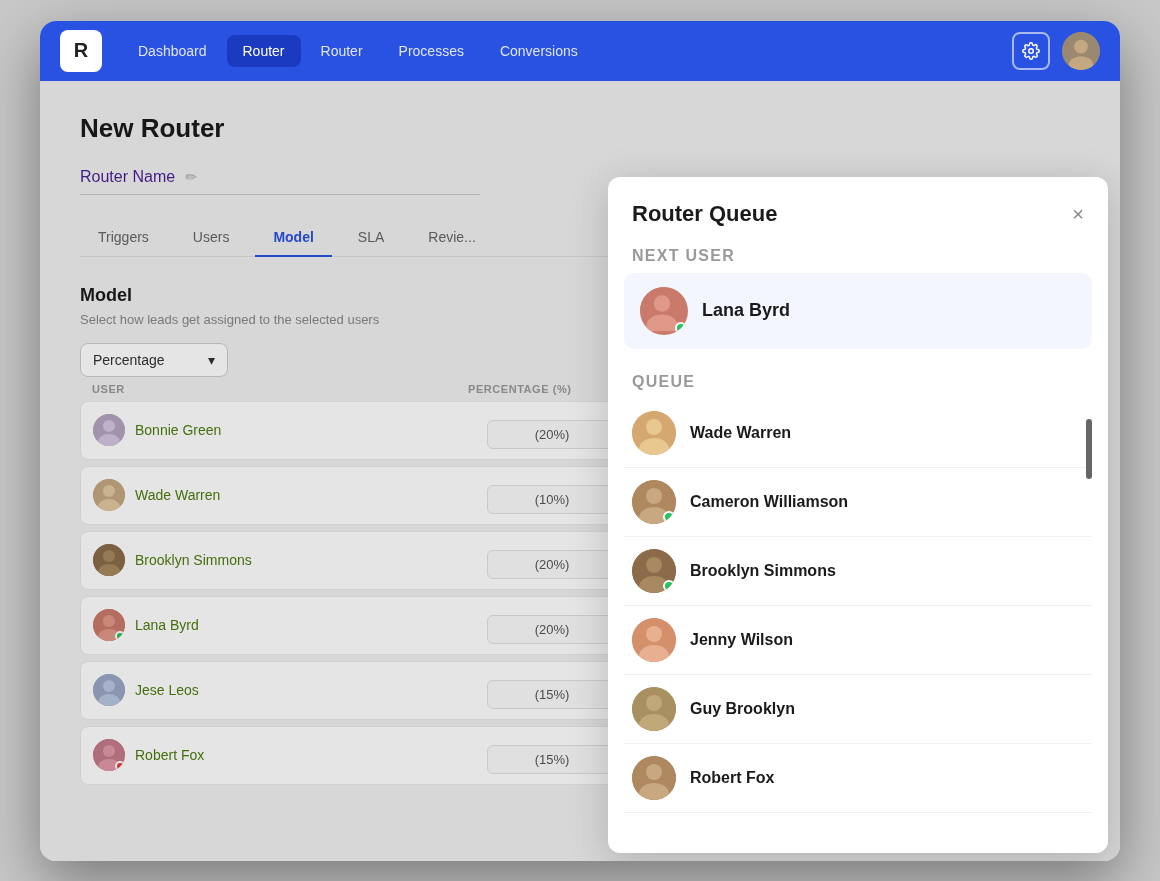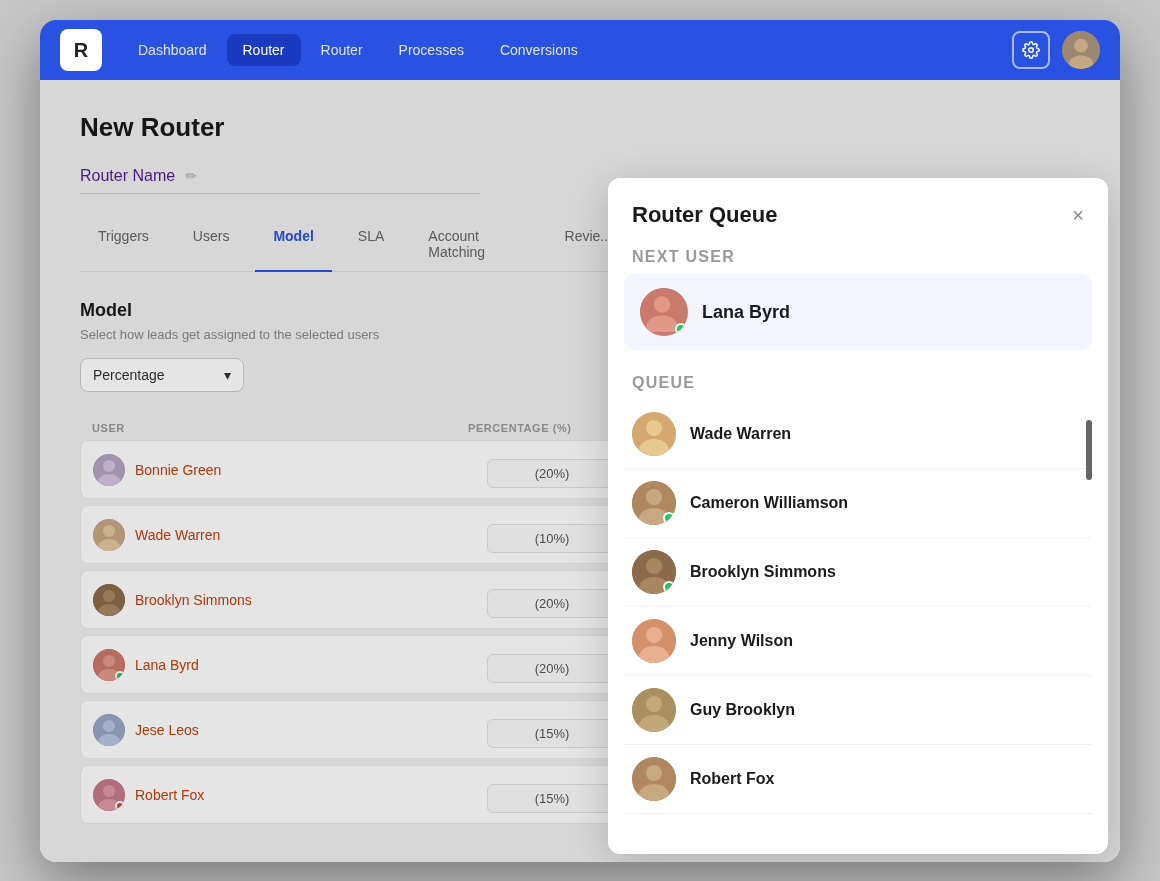--- a/index.html
+++ b/index.html
@@ -149,32 +149,31 @@
       font-weight: 700;
       color: #1a1a1a;
       margin-bottom: 6px;
     }
     .section-desc {
       font-size: 13px;
       color: #888;
       margin-bottom: 16px;
     }
     .select-dropdown {
-      width: 164px;
+      width: 148px;
       padding: 8px 12px;
       border: 1px solid #ccc;
       border-radius: 8px;
       background: white;
       font-size: 14px;
       color: #333;
       display: flex;
       align-items: center;
       justify-content: space-between;
       cursor: pointer;
-      margin-bottom: 24px;
     }
     
     .table-header {
       display: flex;
       padding: 6px 12px;
       font-size: 11px;
       font-weight: 600;
       color: #999;
       letter-spacing: 0.05em;
       text-transform: uppercase;
@@ -191,21 +190,21 @@
       border-radius: 8px;
       margin-bottom: 6px;
       border: 1px solid #e8e8e8;
     }
     .row-user {
       display: flex;
       align-items: center;
       gap: 10px;
       flex: 1;
       font-size: 14px;
-      color: #c2410c;
+      color: #4d7c0f;
       font-weight: 500;
     }
     .row-avatar {
       width: 32px;
       height: 32px;
       border-radius: 50%;
       background: #ccc;
       position: relative;
       overflow: hidden;
       flex-shrink: 0;
@@ -398,21 +397,20 @@
     <div class="router-name-row">
       <span class="router-name-text">Router Name</span>
       <span class="edit-icon">✏</span>
     </div>
 
     <div class="tabs">
       <div class="tab">Triggers</div>
       <div class="tab">Users</div>
       <div class="tab active">Model</div>
       <div class="tab">SLA</div>
-      <div class="tab">Account Matching</div>
       <div class="tab">Revie...</div>
     </div>
 
     <div>
       <div class="section-title">Model</div>
       <div class="section-desc">Select how leads get assigned to the selected users</div>
 
       <div class="select-dropdown">
         <span>Percentage</span>
         <span>▾</span>

